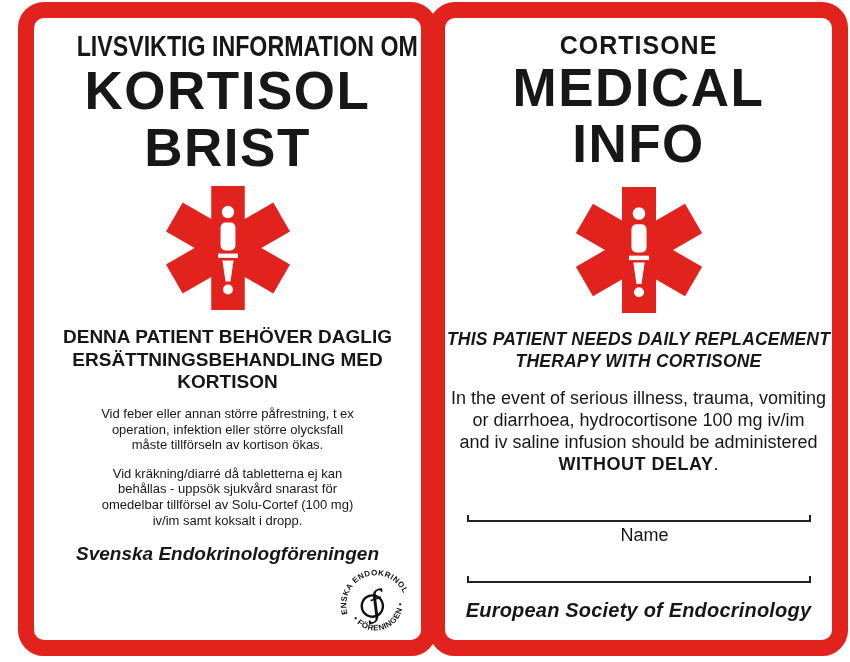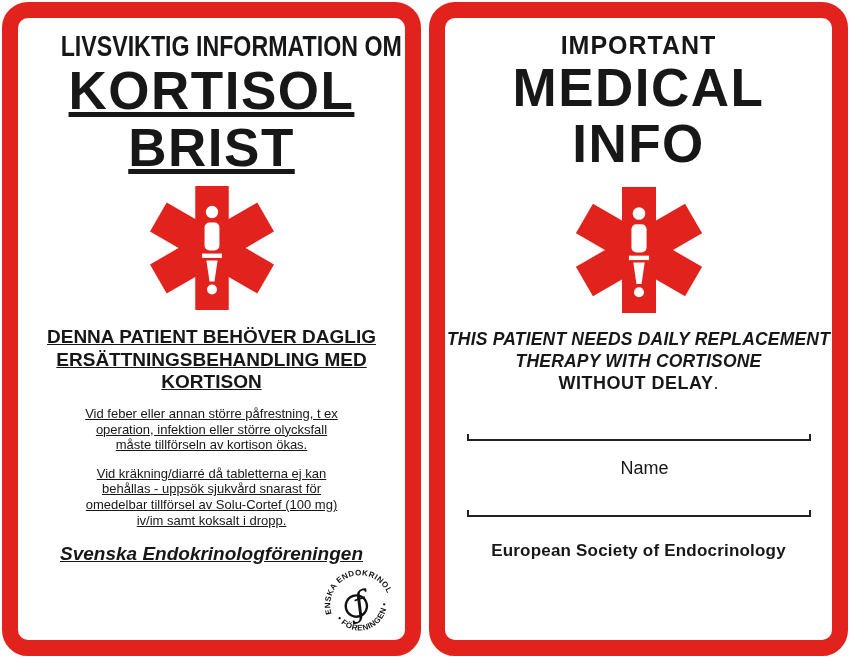--- a/index.html
+++ b/index.html
@@ -8,21 +8,21 @@
   }
   *{margin:0;padding:0;box-sizing:border-box;}
   html,body{width:850px;height:662px;background:#ffffff;overflow:hidden;}
   body{font-family:"Liberation Sans", sans-serif;color:var(--ink);position:relative;}
 
   .card{
     position:absolute;top:2px;width:419px;height:654px;
     background:#ffffff;border:16px solid var(--red);border-radius:26px;
     text-align:center;overflow:hidden;
   }
-  .card-left{left:2px;text-decoration:underline;}
+  .card-left{left:18px;}
   .card-right{left:429px;}
   .card-inner{padding-top:13px;width:100%;height:100%;position:relative;}
 
   .pretitle{font-weight:bold;font-size:29px;line-height:1.1;white-space:nowrap;}
   .pretitle-squeeze{display:inline-block;transform:scaleX(0.80);transform-origin:50% 50%;}
   .pretitle-en{font-weight:bold;font-size:25px;line-height:1.15;letter-spacing:1px;}
 
   .big-title{font-weight:bold;font-size:53px;line-height:1.07;letter-spacing:1.5px;white-space:pre-line;text-align:center;}
 
   .star-wrap{margin-top:10px;}
@@ -35,24 +35,24 @@
   .bodytext-en{font-size:18px;line-height:1.22;white-space:pre;margin-top:15px;}
   .emphasis-line{font-size:18px;line-height:1.22;}
   .emphasis{font-weight:bold;letter-spacing:0.5px;margin-top:48px;}
 
   .fill-field{
     width:344px;height:7px;margin:0 auto;
     border-left:2px solid #222;border-right:2px solid #222;border-bottom:2px solid #222;
   }
   .field-1{margin-top:39px;}
   .field-2{margin-top:31px;}
-  .field-label{font-size:18px;line-height:1.15;margin-top:17px;white-space:pre;padding-left:12px;}
+  .field-label{font-size:18px;line-height:1.15;margin-top:3px;white-space:pre;padding-left:12px;}
 
   .footer-sv{font-weight:bold;font-style:italic;font-size:19px;margin-top:15px;}
-  .footer-en{font-weight:bold;font-size:17px;margin-top:24px;letter-spacing:0.2px;}
+  .footer-en{font-weight:bold;font-style:italic;font-size:20px;margin-top:16px;letter-spacing:0.2px;}
 
   .logo-stamp{position:absolute;right:8px;bottom:0px;width:76px;height:76px;}
   .logo-stamp svg{display:block;}
   .logo-ring{font-family:"Liberation Sans",sans-serif;font-weight:bold;font-size:10.5px;letter-spacing:0.6px;fill:#111;}
   .logo-mono{font-family:"DejaVu Serif",serif;font-style:italic;font-size:44px;fill:#111;}
 </style>
 </head>
 <body>
 
 <div class="card card-left">
@@ -116,21 +116,21 @@
         </g>
       </svg>
     </div>
 
   </div>
 </div>
 
 <div class="card card-right">
   <div class="card-inner">
 
-    <div class="pretitle-en">IMPORTANT</div>
+    <div class="pretitle-en">CORTISONE</div>
 
     <div class="big-title">MEDICAL
 INFO</div>
 
     <div class="star-wrap-r">
       <svg width="126" height="126" viewBox="0 0 100 100" aria-hidden="true">
         <g fill="var(--red)">
           <rect x="36.5" y="0" width="27" height="100"></rect>
           <rect x="36.5" y="0" width="27" height="100" transform="rotate(60 50 50)"></rect>
           <rect x="36.5" y="0" width="27" height="100" transform="rotate(-60 50 50)"></rect>
@@ -141,20 +141,23 @@
           <rect x="42" y="54.5" width="16" height="3.5"></rect>
           <polygon points="45.5,60 54.5,60 52,77 48,77"></polygon>
           <circle cx="50" cy="83.5" r="4"></circle>
         </g>
       </svg>
     </div>
 
     <div class="subtitle-en">THIS PATIENT NEEDS DAILY REPLACEMENT
 THERAPY WITH CORTISONE</div>
 
+    <div class="bodytext-en">In the event of serious illness, trauma, vomiting
+or diarrhoea, hydrocortisone 100 mg iv/im
+and iv saline infusion should be administered</div>
     <div class="emphasis-line"><span class="emphasis">WITHOUT DELAY</span><span>.</span></div>
 
     <div class="fill-field field-1"></div>
     <div class="field-label">Name</div>
 
     <div class="fill-field field-2"></div>
 
     <div class="footer-en">European Society of Endocrinology</div>
 
   </div>

